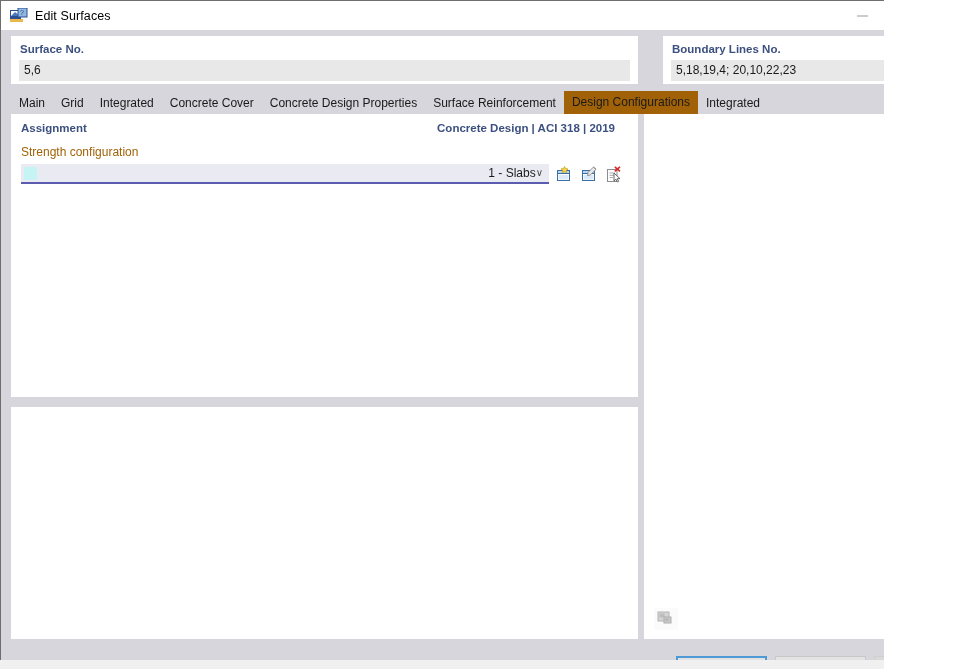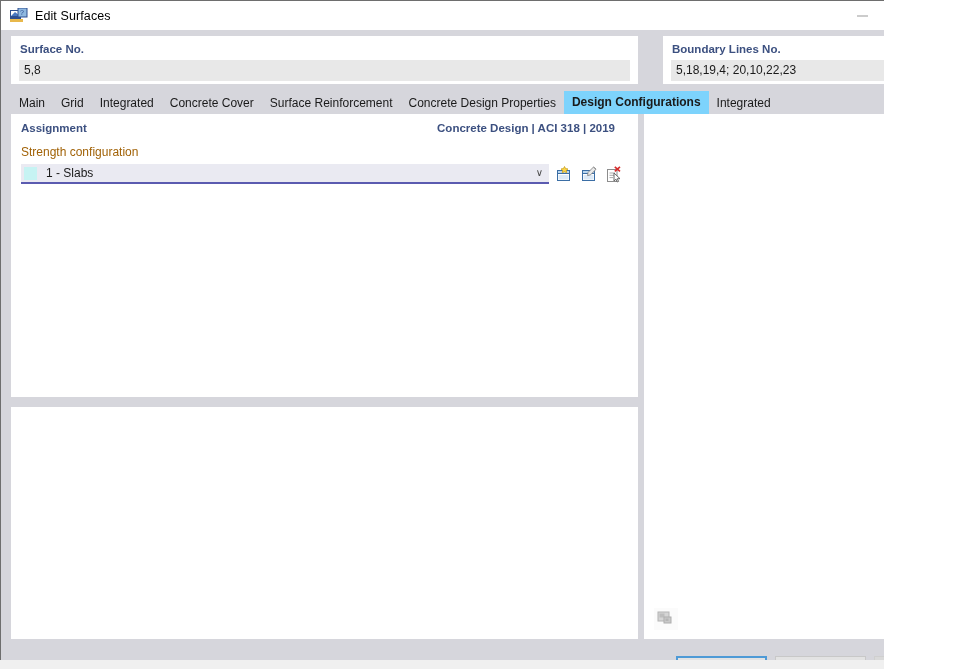--- a/index.html
+++ b/index.html
@@ -127,24 +127,23 @@
   }
   .tab {
     height: 21px;
     line-height: 21px;
     padding: 0 8px;
     color: #1a1a1a;
     box-sizing: border-box;
     white-space: nowrap;
   }
   .tab.selected {
-    background: #7dd3fc;
+    background: #a16207;
     height: 23px;
     line-height: 23px;
-    font-weight: bold;
   }
 
   
   .panel {
     position: absolute;
     background: #ffffff;
     box-sizing: border-box;
   }
   #panel-left-top { left: 10px; top: 84px; width: 627px; height: 283px; }
   #panel-left-bottom { left: 10px; top: 377px; width: 627px; height: 232px; }
@@ -164,20 +163,21 @@
   .field-label {
     font-size: 12px;
     color: #a16207;
     padding: 11px 0 0 10px;
   }
 
   .combo-row {
     display: flex;
     align-items: center;
     padding: 5px 0 0 10px;
+    text-align: right;
   }
   .combo {
     width: 528px;
     height: 20px;
     background: #eaeaf2;
     border-bottom: 2px solid #5b5bb0;
     box-sizing: border-box;
     display: flex;
     align-items: center;
     position: relative;
@@ -328,21 +328,21 @@
         </svg>
       </div>
     </div>
   </div>
 
   <div class="dlg-body">
 
     <div class="hdr-box" id="surface-box">
       <div class="hdr-label">Surface No.</div>
       <div class="hdr-input-row">
-        <div class="hdr-input">5,8</div>
+        <div class="hdr-input">5,6</div>
       </div>
     </div>
 
     <div class="hdr-box" id="boundary-box">
       <div class="hdr-label">Boundary Lines No.</div>
       <div class="hdr-input-row">
         <div class="hdr-input">5,18,19,4; 20,10,22,23</div>
         <div class="mini-btn">
           <svg width="15" height="15" viewBox="0 0 15 15">
             <path d="M4 2 L4 11 L6.2 8.9 L7.6 12 L9 11.4 L7.6 8.4 L10.5 8.4 Z" fill="#ffffff" stroke="#9a9a9a" stroke-width="1"></path>
@@ -357,22 +357,22 @@
           </svg>
         </div>
       </div>
     </div>
 
     <div class="tabstrip">
       <div class="tab">Main</div>
       <div class="tab">Grid</div>
       <div class="tab">Integrated</div>
       <div class="tab">Concrete Cover</div>
+      <div class="tab">Concrete Design Properties</div>
       <div class="tab">Surface Reinforcement</div>
-      <div class="tab">Concrete Design Properties</div>
       <div class="tab selected">Design Configurations</div>
       <div class="tab">Integrated</div>
     </div>
 
     <div class="panel" id="panel-left-top">
       <div class="panel-header">
         <span>Assignment</span>
         <span class="right">Concrete Design | ACI 318 | 2019</span>
       </div>
       <div class="field-label">Strength configuration</div>

